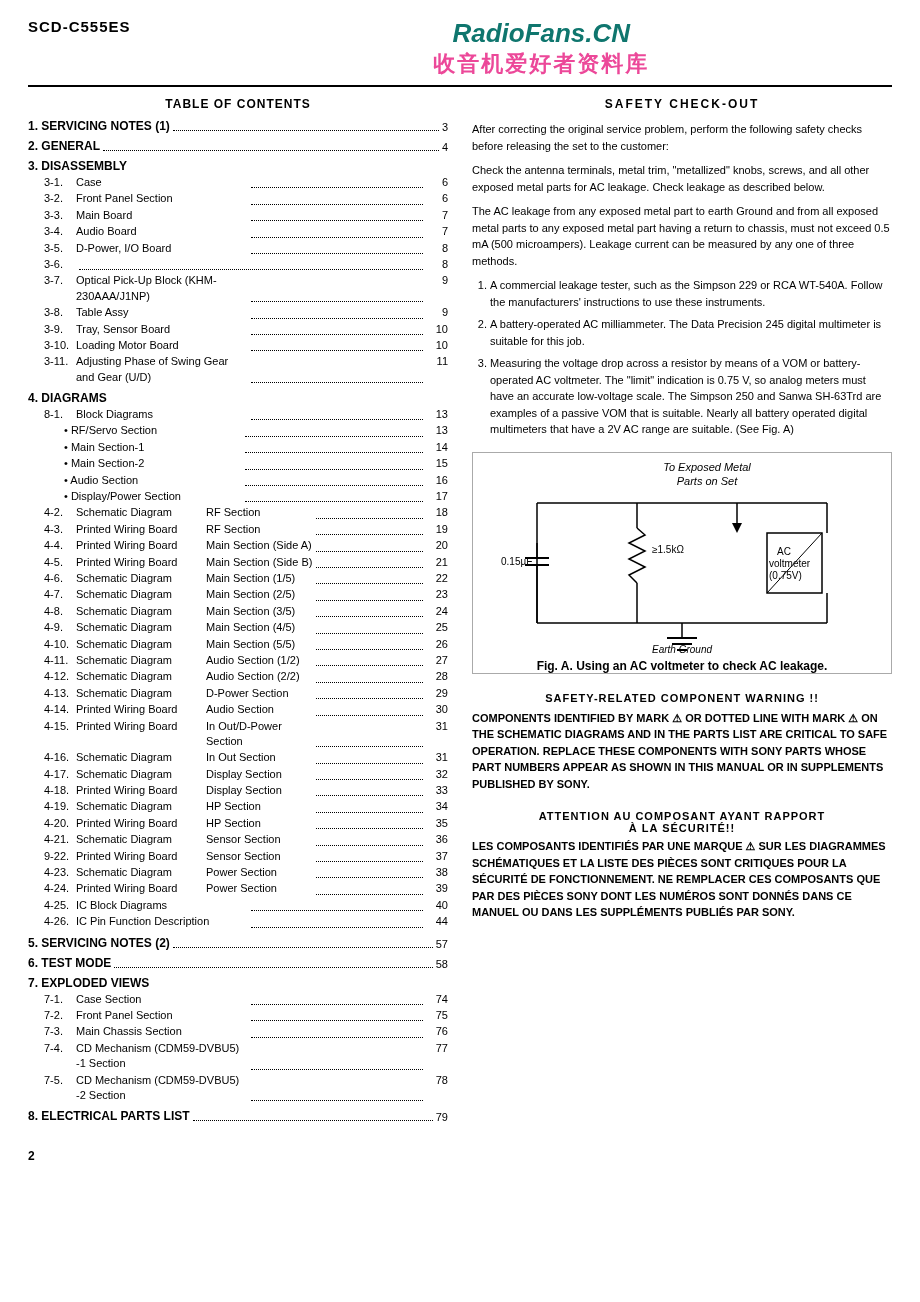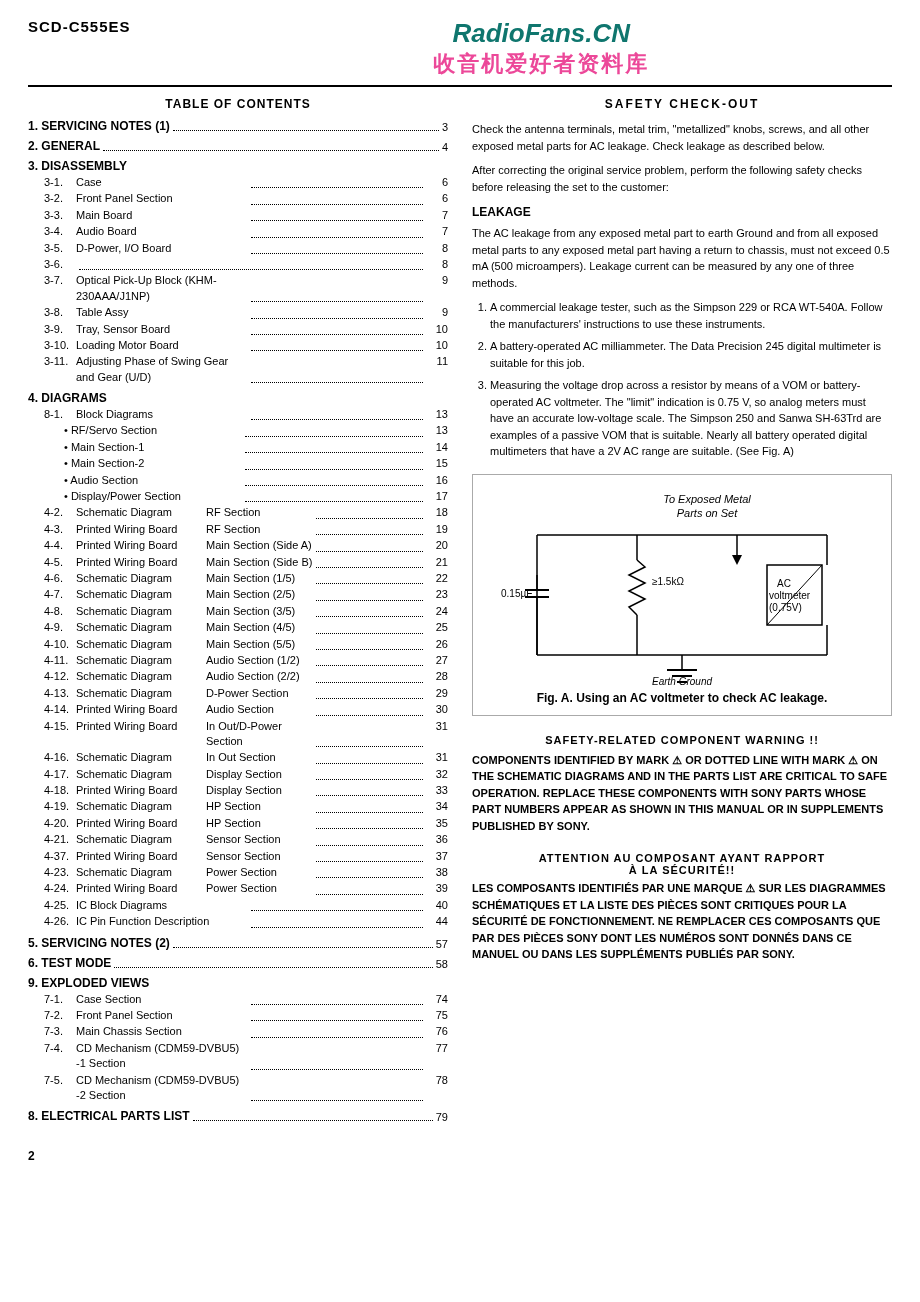--- a/index.html
+++ b/index.html
@@ -126,21 +126,20 @@
       font-size: 11px;
       line-height: 1.5;
     }
     .safety-list li {
       margin-bottom: 6px;
     }
     
     .diagram-container {
       border: 1px solid #aaa;
       margin-top: 14px;
-      padding: 10px;
       position: relative;
     }
     .diagram-svg {
       display: block;
       margin: 0 auto;
     }
     .diagram-caption {
       font-size: 12px;
       font-weight: bold;
       text-align: center;
@@ -489,21 +488,21 @@
             <span class="toc-col4">35</span>
           </div>
           <div class="toc-sub-row">
             <span class="toc-col1">4-21.</span>
             <span class="toc-col2">Schematic Diagram</span>
             <span class="toc-col3">Sensor Section</span>
             <span class="toc-dots"></span>
             <span class="toc-col4">36</span>
           </div>
           <div class="toc-sub-row">
-            <span class="toc-col1">4-37.</span>
+            <span class="toc-col1">9-22.</span>
             <span class="toc-col2">Printed Wiring Board</span>
             <span class="toc-col3">Sensor Section</span>
             <span class="toc-dots"></span>
             <span class="toc-col4">37</span>
           </div>
           <div class="toc-sub-row">
             <span class="toc-col1">4-23.</span>
             <span class="toc-col2">Schematic Diagram</span>
             <span class="toc-col3">Power Section</span>
             <span class="toc-dots"></span>
@@ -541,21 +540,21 @@
 
       <div class="toc-section">
         <div class="main-title-row">
           <span class="main-title-text">6. TEST MODE</span>
           <span class="dots-line"></span>
           <span class="page-no">58</span>
         </div>
       </div>
 
       <div class="toc-section" style="margin-top:4px;">
-        <div class="subsection-title">9. EXPLODED VIEWS</div>
+        <div class="subsection-title">7. EXPLODED VIEWS</div>
         <div class="toc-sub-items">
           <div class="toc-sub-row">
             <span class="toc-col1">7-1.</span>
             <span class="toc-col3">Case Section</span>
             <span class="toc-dots"></span>
             <span class="toc-col4">74</span>
           </div>
           <div class="toc-sub-row">
             <span class="toc-col1">7-2.</span>
             <span class="toc-col3">Front Panel Section</span>
@@ -591,27 +590,26 @@
         </div>
       </div>
 
       <div class="page-num" style="margin-top:auto;padding-top:20px;">2</div>
     </div>
 
     <div class="right-col">
       <div class="safety-title">SAFETY  CHECK-OUT</div>
 
       <div class="safety-body">
+        After correcting the original service problem, perform the following safety checks before releasing the set to the customer:
+      </div>
+      <div class="safety-body">
         Check the antenna terminals, metal trim, "metallized" knobs, screws, and all other exposed metal parts for AC leakage. Check leakage as described below.
       </div>
-      <div class="safety-body">
-        After correcting the original service problem, perform the following safety checks before releasing the set to the customer:
-      </div>
-
-      <div class="safety-section-head">LEAKAGE</div>
+
       <div class="safety-body">
         The AC leakage from any exposed metal part to earth Ground and from all exposed metal parts to any exposed metal part having a return to chassis, must not exceed 0.5 mA (500 microampers). Leakage current can be measured by any one of three methods.
       </div>
       <ol class="safety-list">
         <li>A commercial leakage tester, such as the Simpson 229 or RCA WT-540A. Follow the manufacturers' instructions to use these instruments.</li>
         <li>A battery-operated AC milliammeter. The Data Precision 245 digital multimeter is suitable for this job.</li>
         <li>Measuring the voltage drop across a resistor by means of a VOM or battery-operated AC voltmeter. The "limit" indication is 0.75 V, so analog meters must have an accurate low-voltage scale. The Simpson 250 and Sanwa SH-63Trd are examples of a passive VOM that is suitable. Nearly all battery operated digital multimeters that have a 2V AC range are suitable. (See Fig. A)</li>
       </ol>
 
       <div class="diagram-container">

